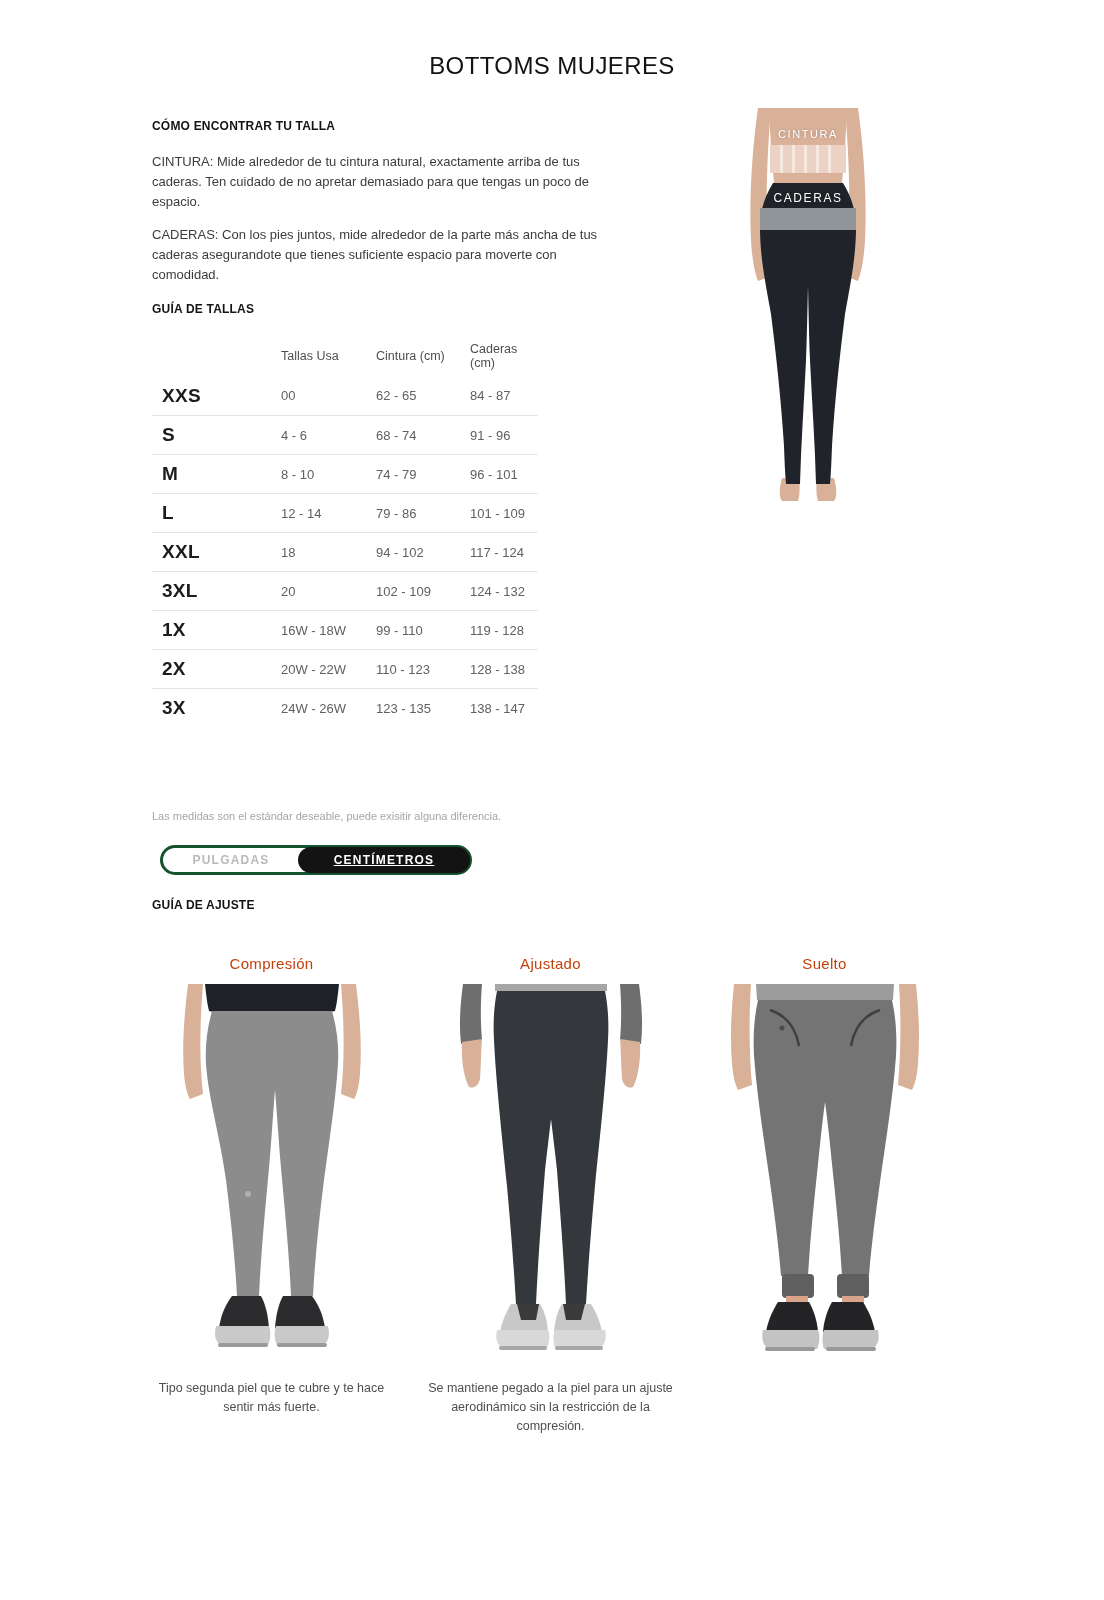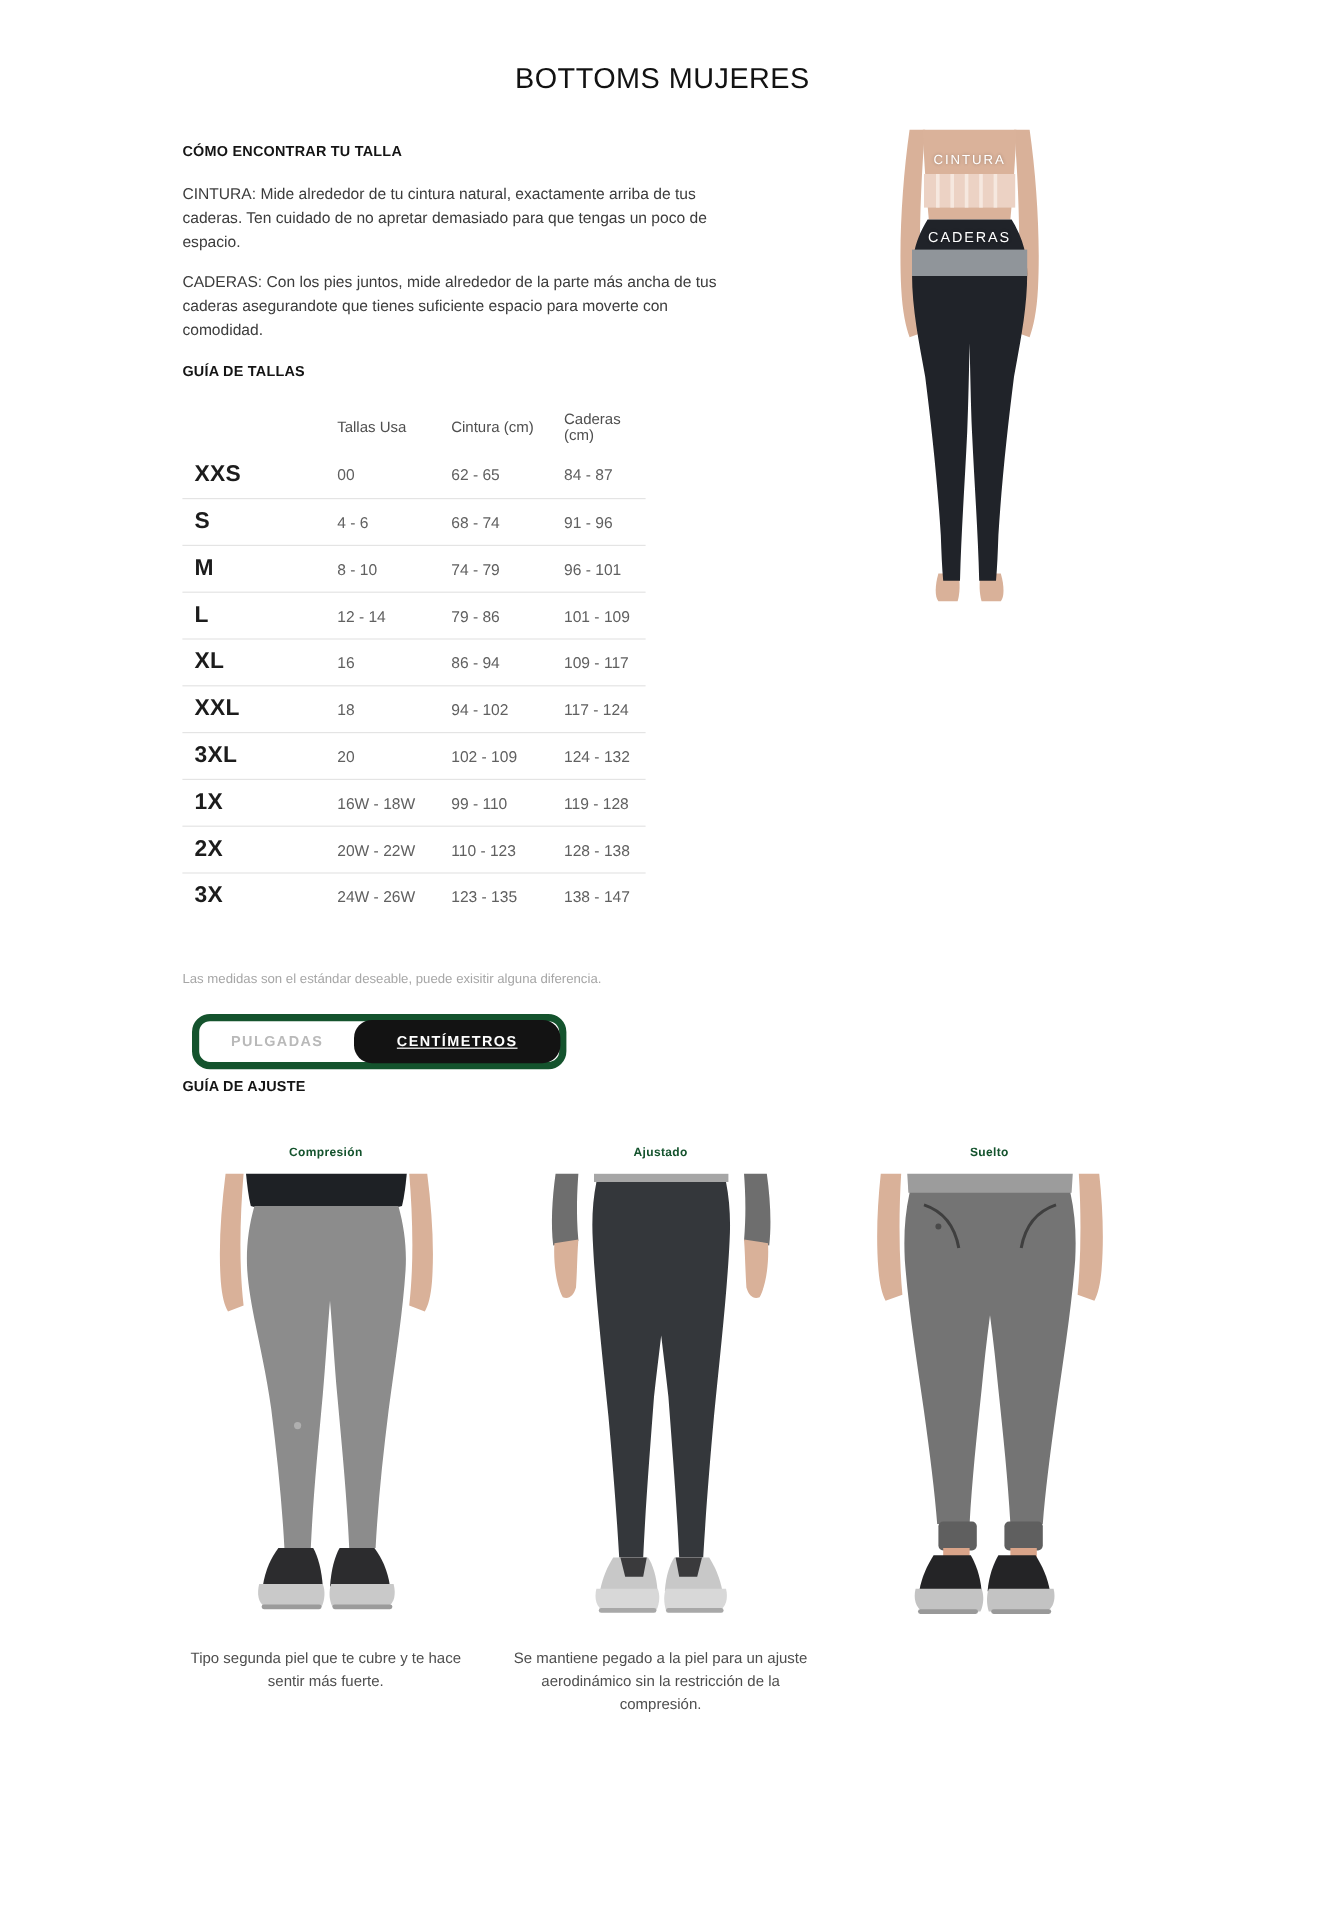--- a/index.html
+++ b/index.html
@@ -47,40 +47,40 @@
   .c-size { font-size: 19px; font-weight: 700; color: #1c1c1c; padding-left: 10px; letter-spacing: 0.3px; }
   .c-val  { font-size: 13px; color: #606060; }
 
   .table-note {
     position: absolute; left: 152px; top: 810px;
     font-size: 11px; color: #a6a6a6;
   }
 
   
   .unit-toggle {
-    position: absolute; left: 160px; top: 845px; width: 312px; height: 46px;
-    border: 6px solid #14532d; border-radius: 15px; background: #fff;
+    position: absolute; left: 160px; top: 845px; width: 312px; height: 30px;
+    border: 3px solid #14532d; border-radius: 15px; background: #fff;
     display: flex; align-items: stretch;
   }
   .toggle-opt {
     display: flex; align-items: center; justify-content: center;
     font-size: 12px; font-weight: 700; letter-spacing: 1.2px; cursor: pointer;
   }
   .toggle-inches { flex: 1; color: #b9b9b9; }
   .toggle-cm {
     width: 172px; margin: -1px; border-radius: 15px;
     background: var(--toggle-bg, #131313); color: var(--toggle-fg, #ffffff); text-decoration: underline;
   }
 
   
   .fit-col { position: absolute; top: 955px; width: 255px; }
   #fit-col-0 { left: 144px; }
   #fit-col-1 { left: 423px; }
   #fit-col-2 { left: 697px; }
-  .fit-name { text-align: center; font-size: 10px; font-weight: 700; color: #14532d; letter-spacing: 0.3px; }
+  .fit-name { text-align: center; font-size: 15px; font-weight: 400; color: #c2410c; letter-spacing: 0.3px; }
   .fit-figure { position: relative; margin: 12px auto 0; height: 385px; width: 210px; }
   .fit-figure svg { display: block; margin: 0 auto; }
   .fit-desc {
     margin: 10px auto 0; max-width: 245px; text-align: center;
     font-size: 12.5px; line-height: 1.5; color: #4e4e4e;
   }
 </style>
 </head>
 <body>
 
@@ -143,26 +143,20 @@
       <div class="c-size">M</div>
       <div class="c-val">8 - 10</div>
       <div class="c-val">74 - 79</div>
       <div class="c-val">96 - 101</div>
     </div>
     <div class="t-row">
       <div class="c-size">L</div>
       <div class="c-val">12 - 14</div>
       <div class="c-val">79 - 86</div>
       <div class="c-val">101 - 109</div>
-    </div>
-    <div class="t-row">
-      <div class="c-size">XL</div>
-      <div class="c-val">16</div>
-      <div class="c-val">86 - 94</div>
-      <div class="c-val">109 - 117</div>
     </div>
     <div class="t-row">
       <div class="c-size">XXL</div>
       <div class="c-val">18</div>
       <div class="c-val">94 - 102</div>
       <div class="c-val">117 - 124</div>
     </div>
     <div class="t-row">
       <div class="c-size">3XL</div>
       <div class="c-val">20</div>

